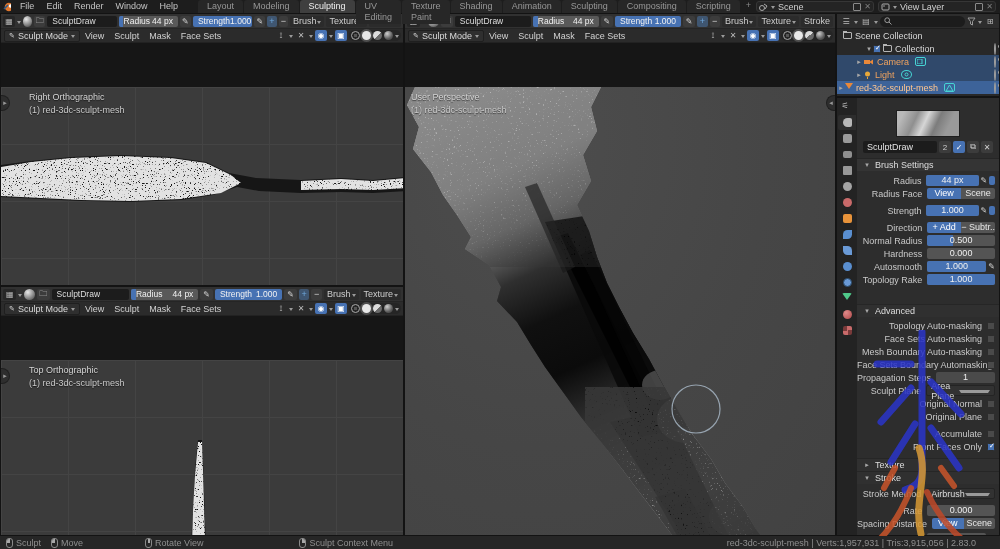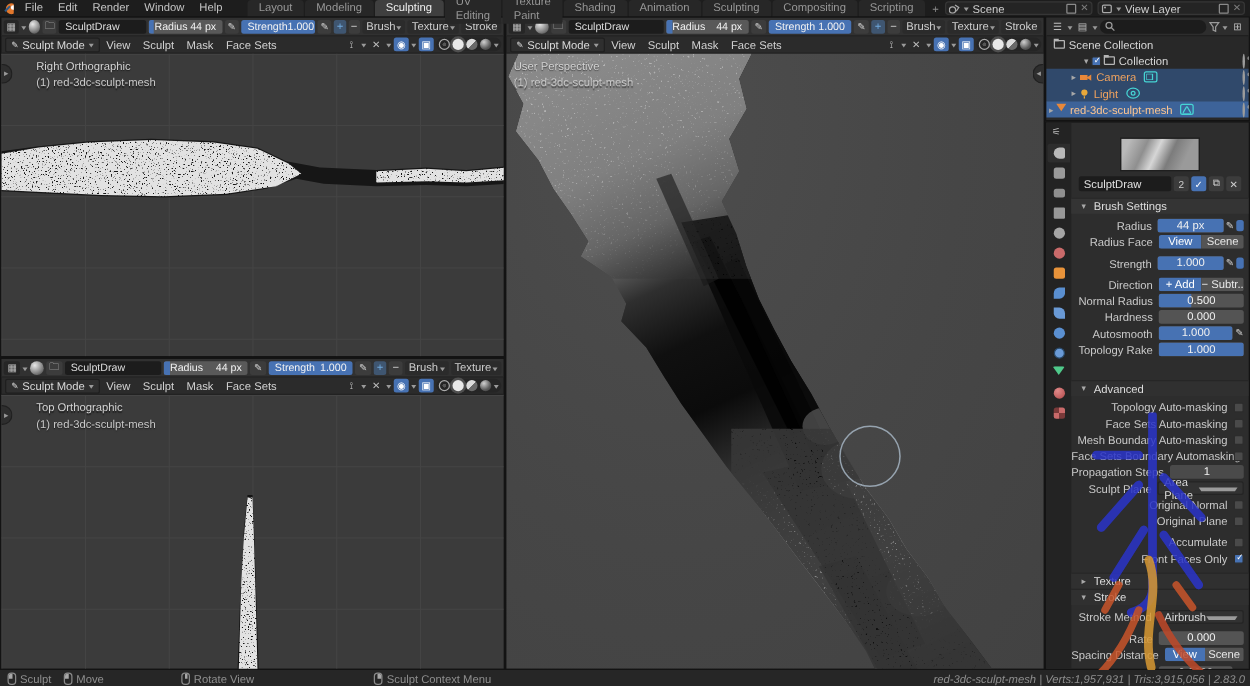--- a/index.html
+++ b/index.html
@@ -5,21 +5,21 @@
   * { margin:0; padding:0; box-sizing:border-box; }
   html,body { width:1000px; height:549px; overflow:hidden; background:#161616;
     font-family:"Liberation Sans","DejaVu Sans",sans-serif; font-size:9px; color:#cfcfcf;
     -webkit-font-smoothing:antialiased; }
   .abs { position:absolute; }
   #app { position:relative; width:1000px; height:549px; }
 
   
   #topbar { left:0; top:0; width:1000px; height:13px; background:#1d1d1d; display:flex; align-items:center; z-index:20; }
   .menu-item { padding:0 6px; color:#c3c3c3; line-height:13px; }
-  .tabs { display:flex; margin-left:14px; height:13px; align-items:center; }
+  .tabs { display:flex; margin-left:14px; height:13px; align-items:flex-start; }
   .tab { padding:1px 9px 1px; margin-right:1px; background:#272727; color:#979797; border-radius:3px 3px 0 0; line-height:11px; }
   .tab.active { background:#3f3f3f; color:#efefef; }
   .tab-plus { padding:0 5px; color:#8a8a8a; }
   .topbar-right { margin-left:auto; display:flex; align-items:center; gap:4px; padding-right:4px; }
   .id-block { display:flex; align-items:center; background:#242424; border:1px solid #363636; border-radius:3px; height:11px; padding:0 2px; gap:3px; width:118px; }
   .id-block .name { flex:1; color:#d0d0d0; }
   .mini-ico { width:8px; height:8px; border:1px solid #8a8a8a; border-radius:1px; position:relative; }
   .x-ico { color:#7d7d7d; font-size:8px; }
 
   .chev { width:0; height:0; border:3px solid transparent; border-top:4px solid #9a9a9a; margin-top:4px; display:inline-block; }
@@ -52,21 +52,21 @@
   .hdr-right { position:absolute; right:2px; top:1px; display:flex; align-items:center; gap:2px; }
   .h-ico { width:12px; height:11px; display:flex; align-items:center; justify-content:center; border-radius:2px; color:#bdbdbd; font-size:8px; }
   .h-ico.on { background:#4772b3; color:#fff; }
   .shade-group { display:flex; align-items:center; background:#252525; border-radius:6px; padding:1px 2px; gap:2px; }
   .sphere { width:9px; height:9px; border-radius:50%; }
   .sph-wire { border:1px solid #aaa; background:radial-gradient(circle,#555 30%, transparent 31%); }
   .sph-solid { background:#e8e8e8; box-shadow:0 0 0 2px #4f4f4f; }
   .sph-mat { background:linear-gradient(135deg,#dcdcdc 50%, #6a6a6a 50%); }
   .sph-rend { background:radial-gradient(circle at 35% 30%, #cfcfcf, #5b5b5b 60%, #333); }
 
-  .vp-canvas { position:absolute; left:0; right:0; bottom:0; }
+  .vp-canvas { position:absolute; left:0; right:0; bottom:0;margin-top:44px; }
   .ortho-bg { background-color:#3b3b3b;
     background-image:linear-gradient(#444 1px, transparent 1px), linear-gradient(90deg,#444 1px, transparent 1px);
     background-size:57px 57px, 67px 57px; }
   .persp-bg { background:radial-gradient(ellipse at 30% 12%, #4d4d4d, #464646 55%, #424242); }
   .vp-label { position:absolute; left:28px; color:#d4d4d4; text-shadow:0 1px 1px rgba(0,0,0,.6); z-index:3; }
   .vp-label .l2 { color:#c9c9c9; margin-top:3px; }
   .tb-collapse { position:absolute; left:0; width:9px; height:16px; background:#2e2e2e; border-radius:0 8px 8px 0; border:1px solid #202020; border-left:none; color:#999; font-size:7px; display:flex; align-items:center; justify-content:center; z-index:3; }
   .sb-collapse { position:absolute; right:0; width:9px; height:16px; background:#2e2e2e; border-radius:8px 0 0 8px; border:1px solid #202020; border-right:none; color:#999; font-size:7px; display:flex; align-items:center; justify-content:center; z-index:3; }
 
   
@@ -120,21 +120,21 @@
   .pen { color:#cfcfcf; font-size:8px; margin-left:2px; }
   .anim-dot { width:7px; height:9px; background:#4772b3; border-radius:2px; margin-left:2px; }
   .dd { width:82px; height:11px; background:#323232; border:1px solid #242424; border-radius:2px; color:#dcdcdc; display:flex; align-items:center; padding:0 4px; }
   .dd span { flex:1; }
   .nfield { width:82px; height:11px; background:#4a4a4a; border-radius:2px; color:#efefef; text-align:center; line-height:11px; }
   #watermark { left:865px; top:330px; width:115px; height:215px; pointer-events:none; z-index:6; opacity:.95; }
 
   
   #statusbar { left:0; top:536px; width:1000px; height:13px; background:#262626; display:flex; align-items:center; color:#8f8f8f; z-index:20; }
   .sb-item { display:flex; align-items:center; gap:3px; }
-  .sb-right { position:absolute; right:4px; color:#8f8f8f;font-style:italic; }
+  .sb-right { position:absolute; right:24px; color:#8f8f8f; }
   .mouse { width:7px; height:10px; border:1px solid #8a8a8a; border-radius:3px; position:relative; }
   .mouse i { position:absolute; background:#a8a8a8; }
   .m-l i { left:0; top:0; width:3px; height:4px; border-radius:2px 0 0 0; }
   .m-m i { left:2.3px; top:0; width:2px; height:4px; }
   .m-r i { right:0; top:0; width:3px; height:4px; border-radius:0 2px 0 0; }
 </style>
 </head>
 <body>
 
 <svg width="0" height="0" style="position:absolute">

